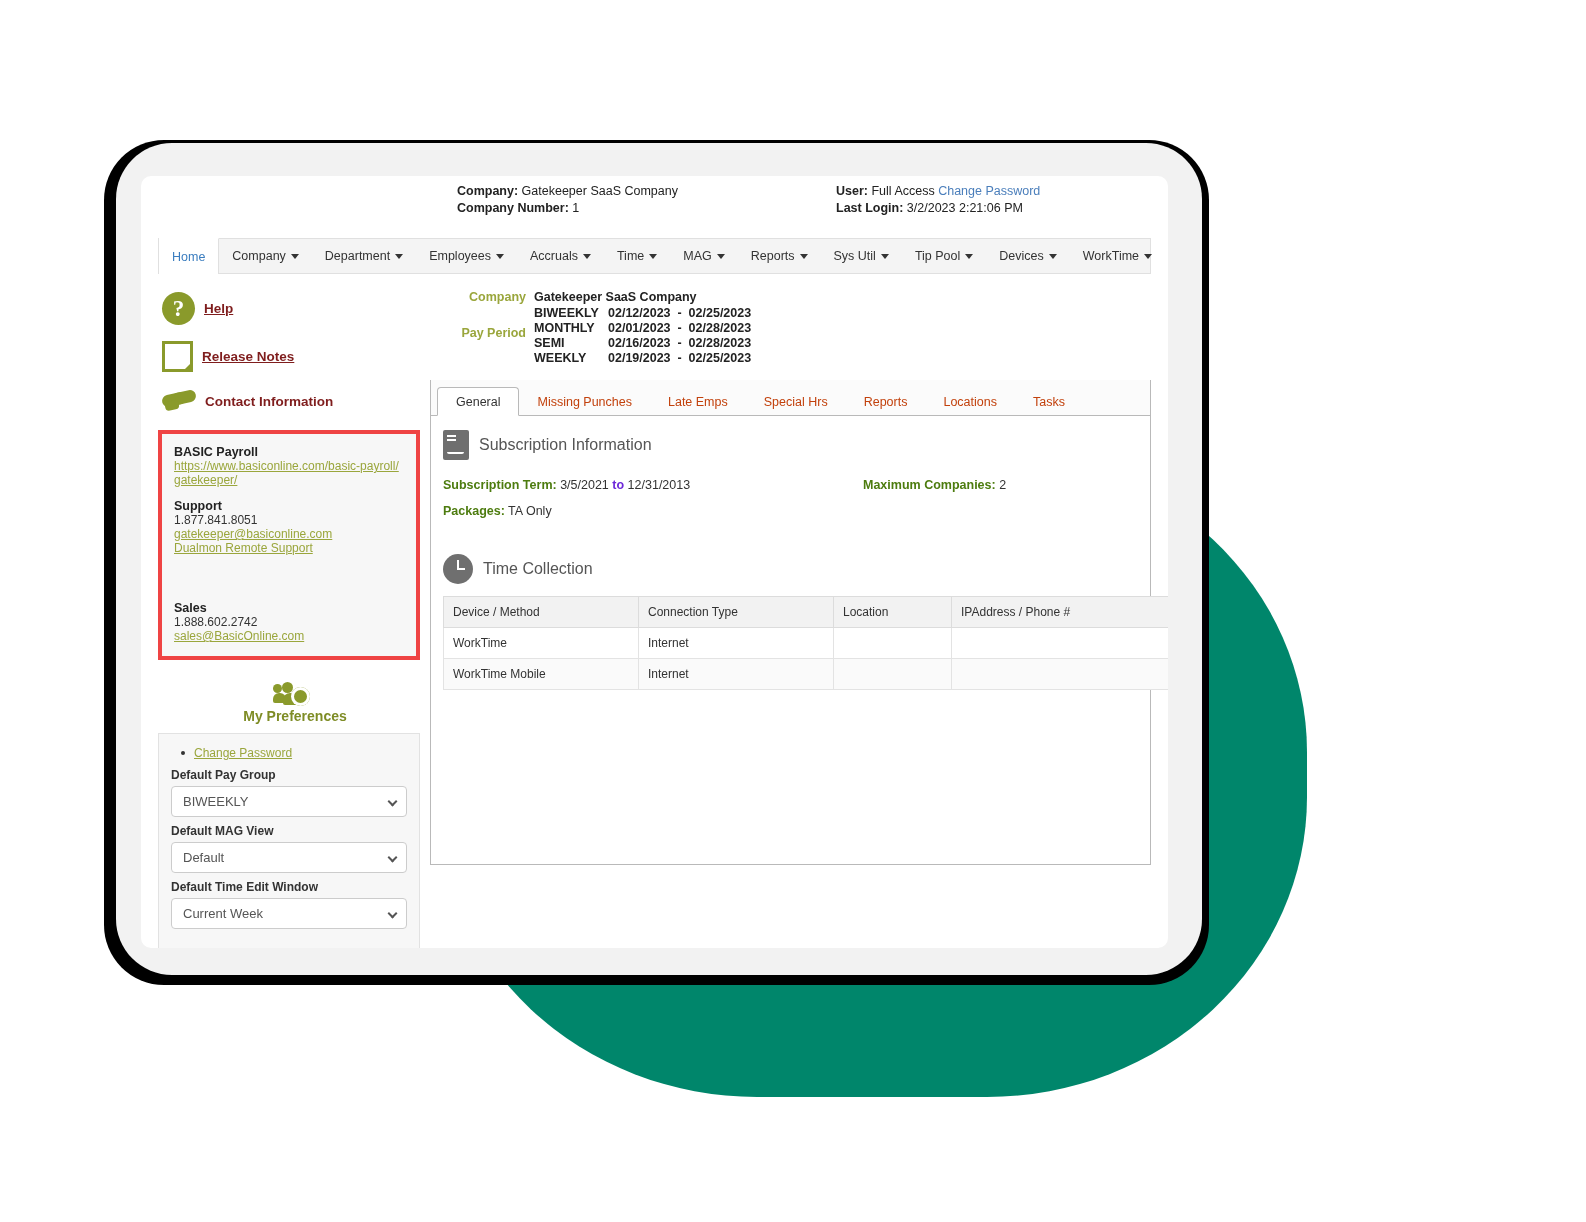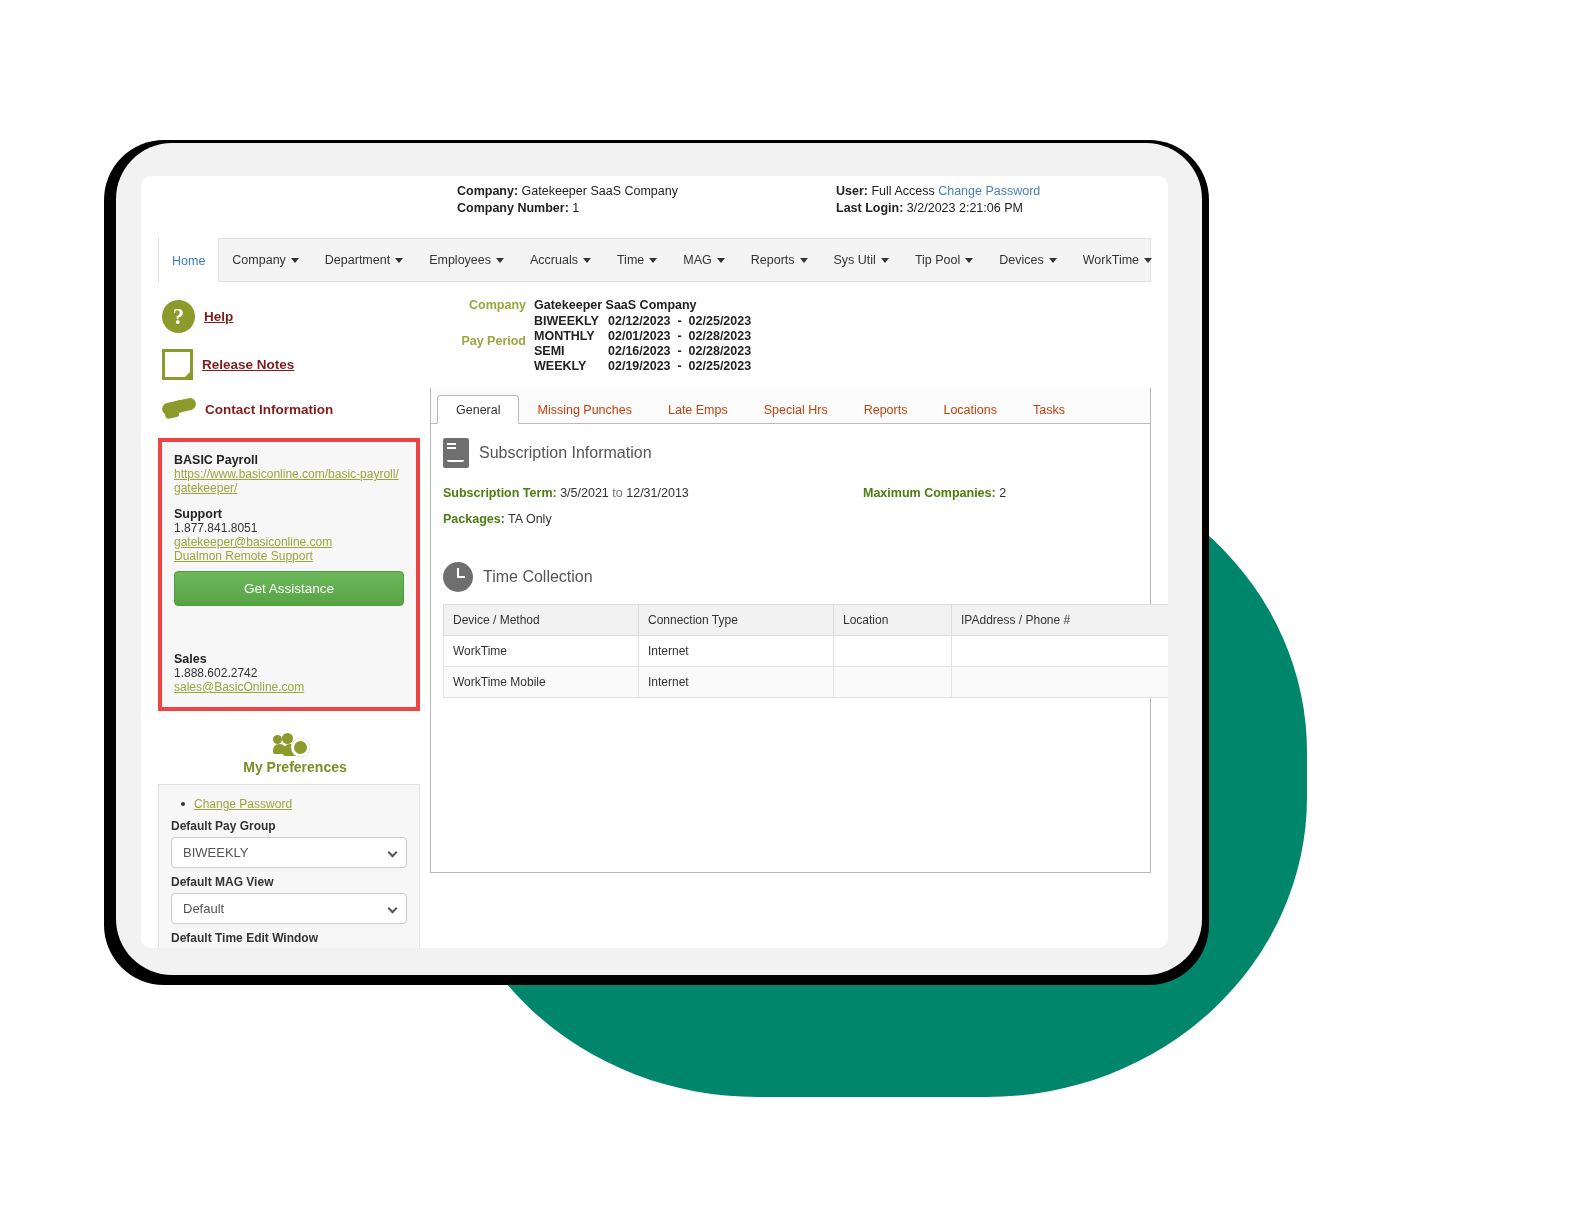--- a/index.html
+++ b/index.html
@@ -68,21 +68,21 @@
     color:#222;
   }
   .topinfo .col-left{ position:absolute; left:316px; top:7px; line-height:17px; }
   .topinfo .col-right{ position:absolute; left:695px; top:7px; line-height:17px; }
   .topinfo b{ font-weight:bold; }
   .link-blue{ color:#4a7ebb; text-decoration:none; }
 
   
   .navbar{
     margin:0 17px;
-    height:44px;
+    height:36px;
     background:#f4f4f4;
     border:1px solid #e0e0e0;
     display:flex;
     align-items:stretch;
     font-size:12.5px;
   }
   .nav-item{
     display:flex; align-items:center;
     padding:0 13px;
     color:#333;
@@ -242,21 +242,21 @@
   .icon-clock{
     width:30px;height:30px;border-radius:50%;background:#6f6f6f;position:relative;
   }
   .icon-clock:before{ content:""; position:absolute; left:14px; top:6px; width:2px; height:10px; background:#fff; }
   .icon-clock:after{ content:""; position:absolute; left:14px; top:14px; width:8px; height:2px; background:#fff; }
 
   .sub-line{ font-size:12.5px; margin:6px 0; color:#333; }
   .sub-label{ color:#4d7c0f; font-weight:bold; }
   .sub-row{ display:flex; }
   .sub-col-a{ width:420px; flex:0 0 420px; }
-  .bold-dark{ font-weight:normal; color:#737373; }
+  .bold-dark{ font-weight:bold; color:#6d28d9; }
 
   table.tc{
     width:100%;
     border-collapse:collapse;
     font-size:12px;
     margin-top:6px;
     table-layout:fixed;
   }
   table.tc th{
     background:#f2f2f2;
@@ -384,21 +384,20 @@
       </div>
 
       <div class="card">
         <div class="strong">BASIC Payroll</div>
         <a href="#" class="olive" style="display:block;">https://www.basiconline.com/basic-payroll/gatekeeper/</a>
         <div class="gap-sm"></div>
         <div class="strong">Support</div>
         <div class="plain">1.877.841.8051</div>
         <a href="#" class="olive" style="display:block;">gatekeeper@basiconline.com</a>
         <a href="#" class="olive" style="display:block;">Dualmon Remote Support</a>
-        <div class="btn-assist">Get Assistance</div>
         <div class="gap-lg"></div>
         <div class="strong">Sales</div>
         <div class="plain">1.888.602.2742</div>
         <a href="#" class="olive" style="display:block;">sales@BasicOnline.com</a>
       </div>
 
       <div class="pref-head">
         <span class="icon-people">
           <i class="p1"></i>
             <i class="p2"></i>

